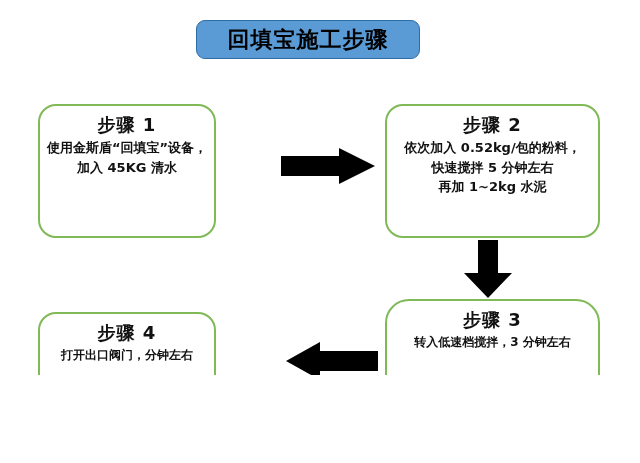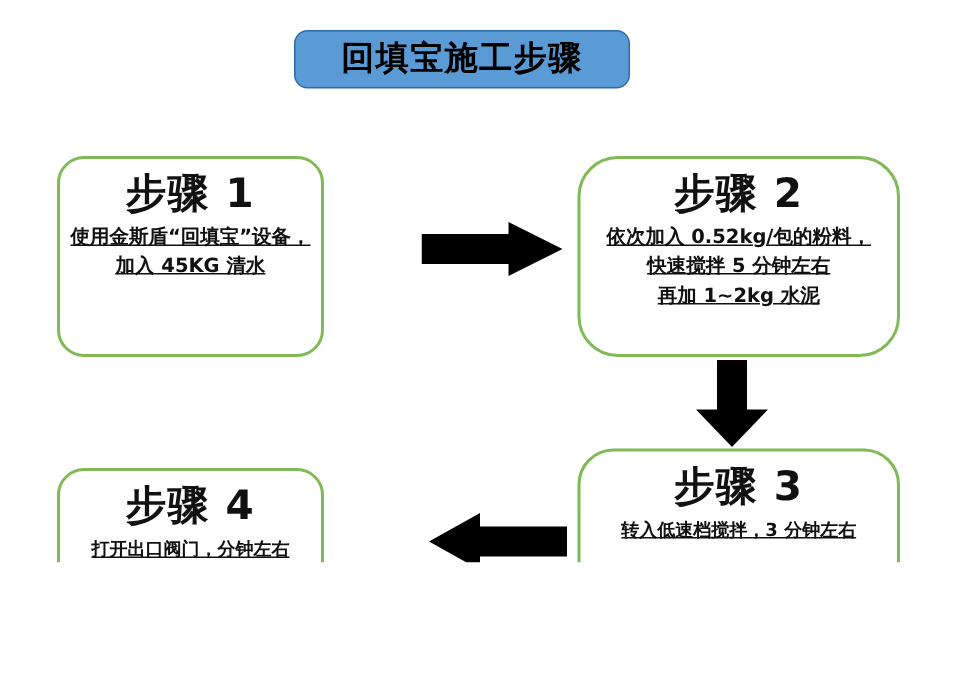--- a/index.html
+++ b/index.html
@@ -48,42 +48,41 @@
     box-sizing: border-box;
     background: #ffffff;
     border: 2px solid #7fba56;
     border-radius: 18px;
     display: flex;
     flex-direction: column;
     align-items: center;
     padding-top: 8px;
   }
   .step-card .step-heading {
-    font-size: 27px;
+    font-size: 18px;
     font-weight: 700;
     color: #111111;
     line-height: 1.18;
     letter-spacing: 1px;
     white-space: nowrap;
   }
   .step-card .step-body {
     margin-top: 3px;
     text-align: center;
     color: #111111;
     font-weight: 700;
     line-height: 1.5;
     padding: 0 6px;
-    text-decoration: underline;
   }
   .step-card.size-lg .step-body { font-size: 13px; }
   .step-card.size-sm .step-body { font-size: 12px; }
   .step-body .line { display: block; white-space: nowrap; }
 
   #card-step1 { left: 38px;  top: 104px; width: 178px; height: 134px; }
-  #card-step2 { left: 385px; top: 104px; width: 215px; height: 134px; border-radius: 27px; }
+  #card-step2 { left: 385px; top: 104px; width: 215px; height: 134px; }
   #card-step3 { left: 385px; top: 299px; width: 215px; height: 126px; border-radius: 24px; }
   #card-step4 { left: 38px;  top: 312px; width: 178px; height: 126px; }
 
   
   .arrow { position: absolute; }
   #arrow-1to2 { left: 281px; top: 148px; width: 94px; height: 36px; }
   #arrow-2to3 { left: 458px; top: 240px; width: 60px; height: 58px; }
   #arrow-3to4 { left: 286px; top: 342px; width: 92px; height: 38px; }
   .arrow svg { display: block; width: 100%; height: 100%; }
 </style>

